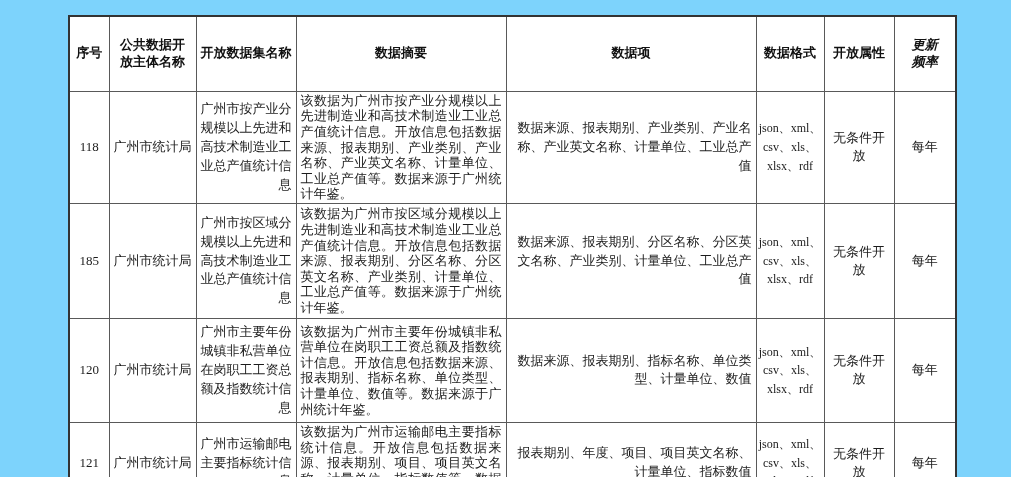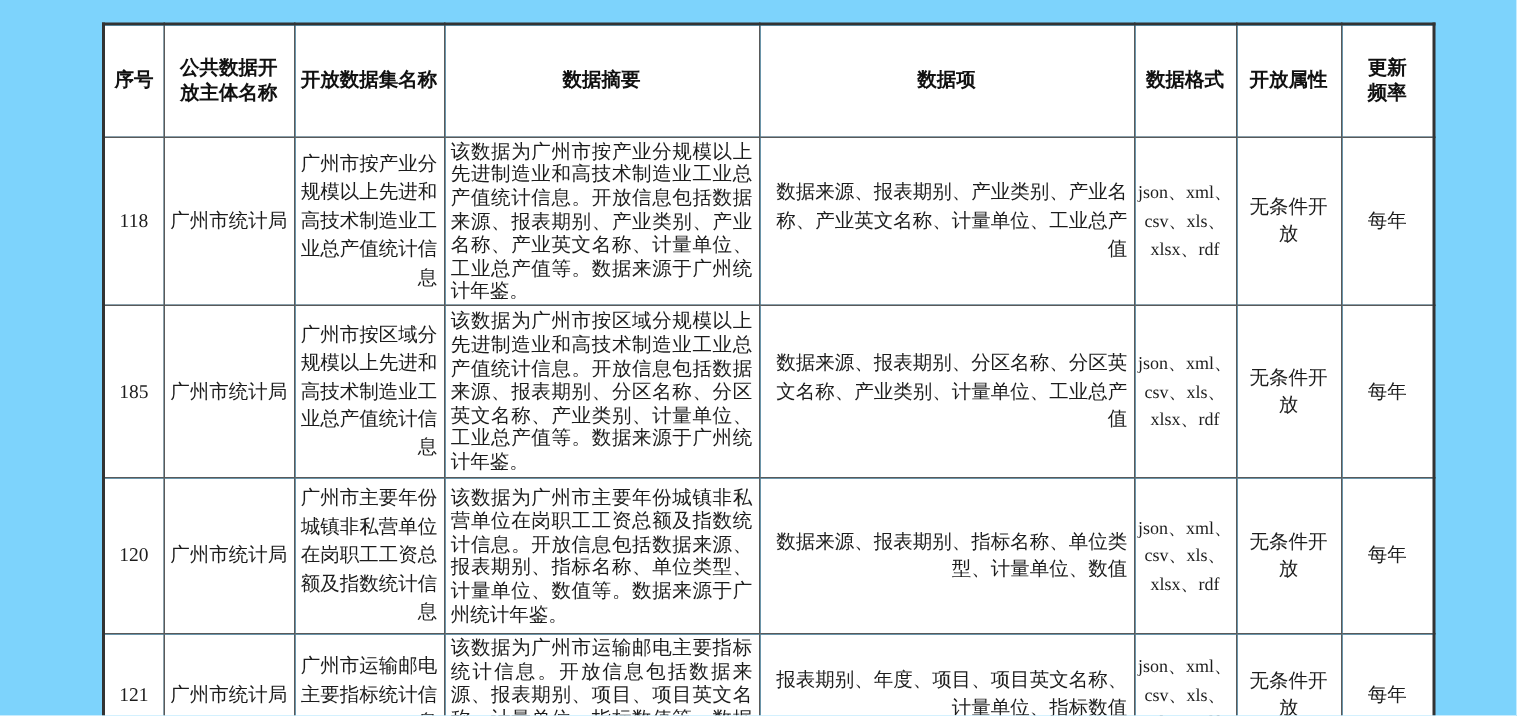--- a/index.html
+++ b/index.html
@@ -47,21 +47,21 @@
   th {
     font-family: "Liberation Sans", "DejaVu Sans", sans-serif;
     font-weight: bold;
     text-align: center;
     line-height: 1.3;
     padding: 2px 4px;
     color: #111111;
   }
   th.h-agency { padding: 20px 6px; }
   th.h-dataset { padding: 18px 2px; white-space: nowrap; }
-  th.h-freq { padding: 0 12px; }
+  th.h-freq { padding: 0 12px; font-style: italic; }
 
   tr.r118 { height: 111px; }
   tr.r119 { height: 115px; }
   tr.r120 { height: 104px; }
   tr.r121 { height: 76px; }
 
   td.center { text-align: center; padding: 2px 3px; line-height: 1.4; }
   td.left   { text-align: right;   padding: 2px 4px; line-height: 1.45; }
   td.agency { text-align: right;   padding: 2px 4px; line-height: 1.45; }
   td.justify {

